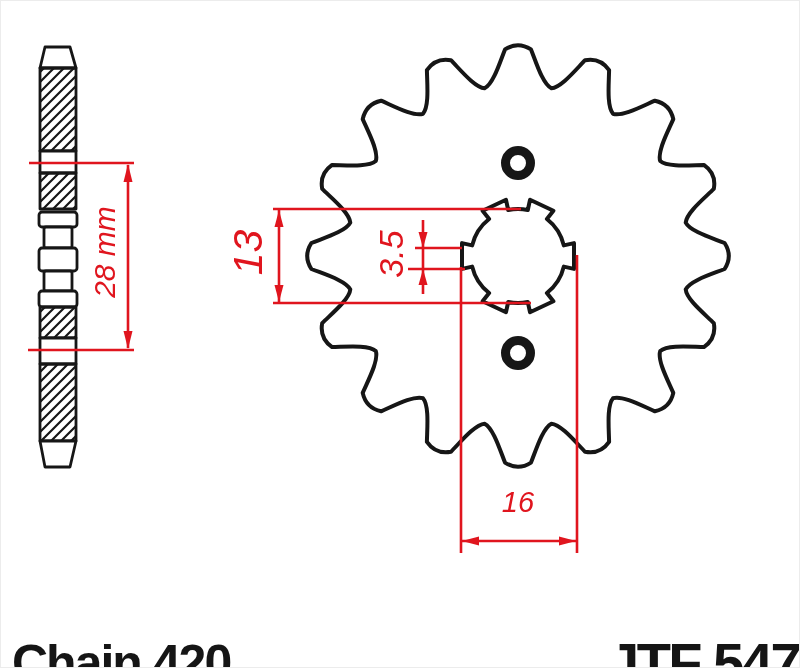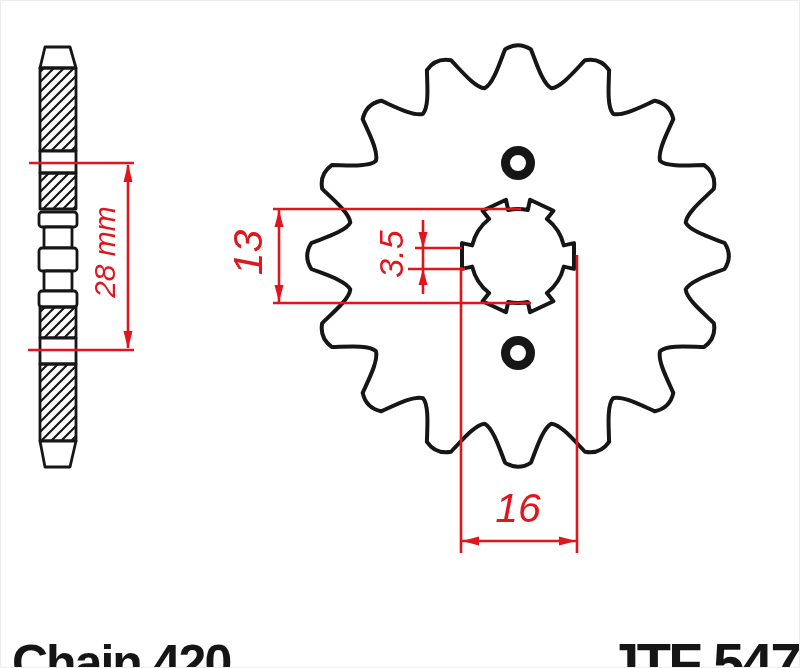--- a/index.html
+++ b/index.html
@@ -11,21 +11,21 @@
   .canvas > svg{position:absolute;left:0;top:0;}
   .dim{
     position:absolute;color:var(--red,#e0151e);
     font-style:italic;text-align:center;line-height:1;
     white-space:nowrap;pointer-events:none;
   }
   .rot{transform:rotate(-90deg);transform-origin:50% 50%;}
   .dim-28{left:34px;top:236px;width:140px;font-size:30px;}
   .dim-13{left:212px;top:231px;width:70px;font-size:41px;}
   .dim-35{left:350px;top:236px;width:80px;font-size:34px;}
-  .dim-16{left:477px;top:487px;width:80px;font-size:41px;}
+  .dim-16{left:477px;top:487px;width:80px;font-size:29px;}
   .plate{
     position:absolute;color:#151515;font-weight:bold;line-height:1;
     white-space:nowrap;
     margin-top:27px;
   }
   .plate-chain{left:11px;top:610px;font-size:50px;letter-spacing:-2px;}
   .plate-part{left:607px;top:607px;font-size:56px;letter-spacing:-2.5px;text-align:right;}
 </style>
 </head>
 <body>

